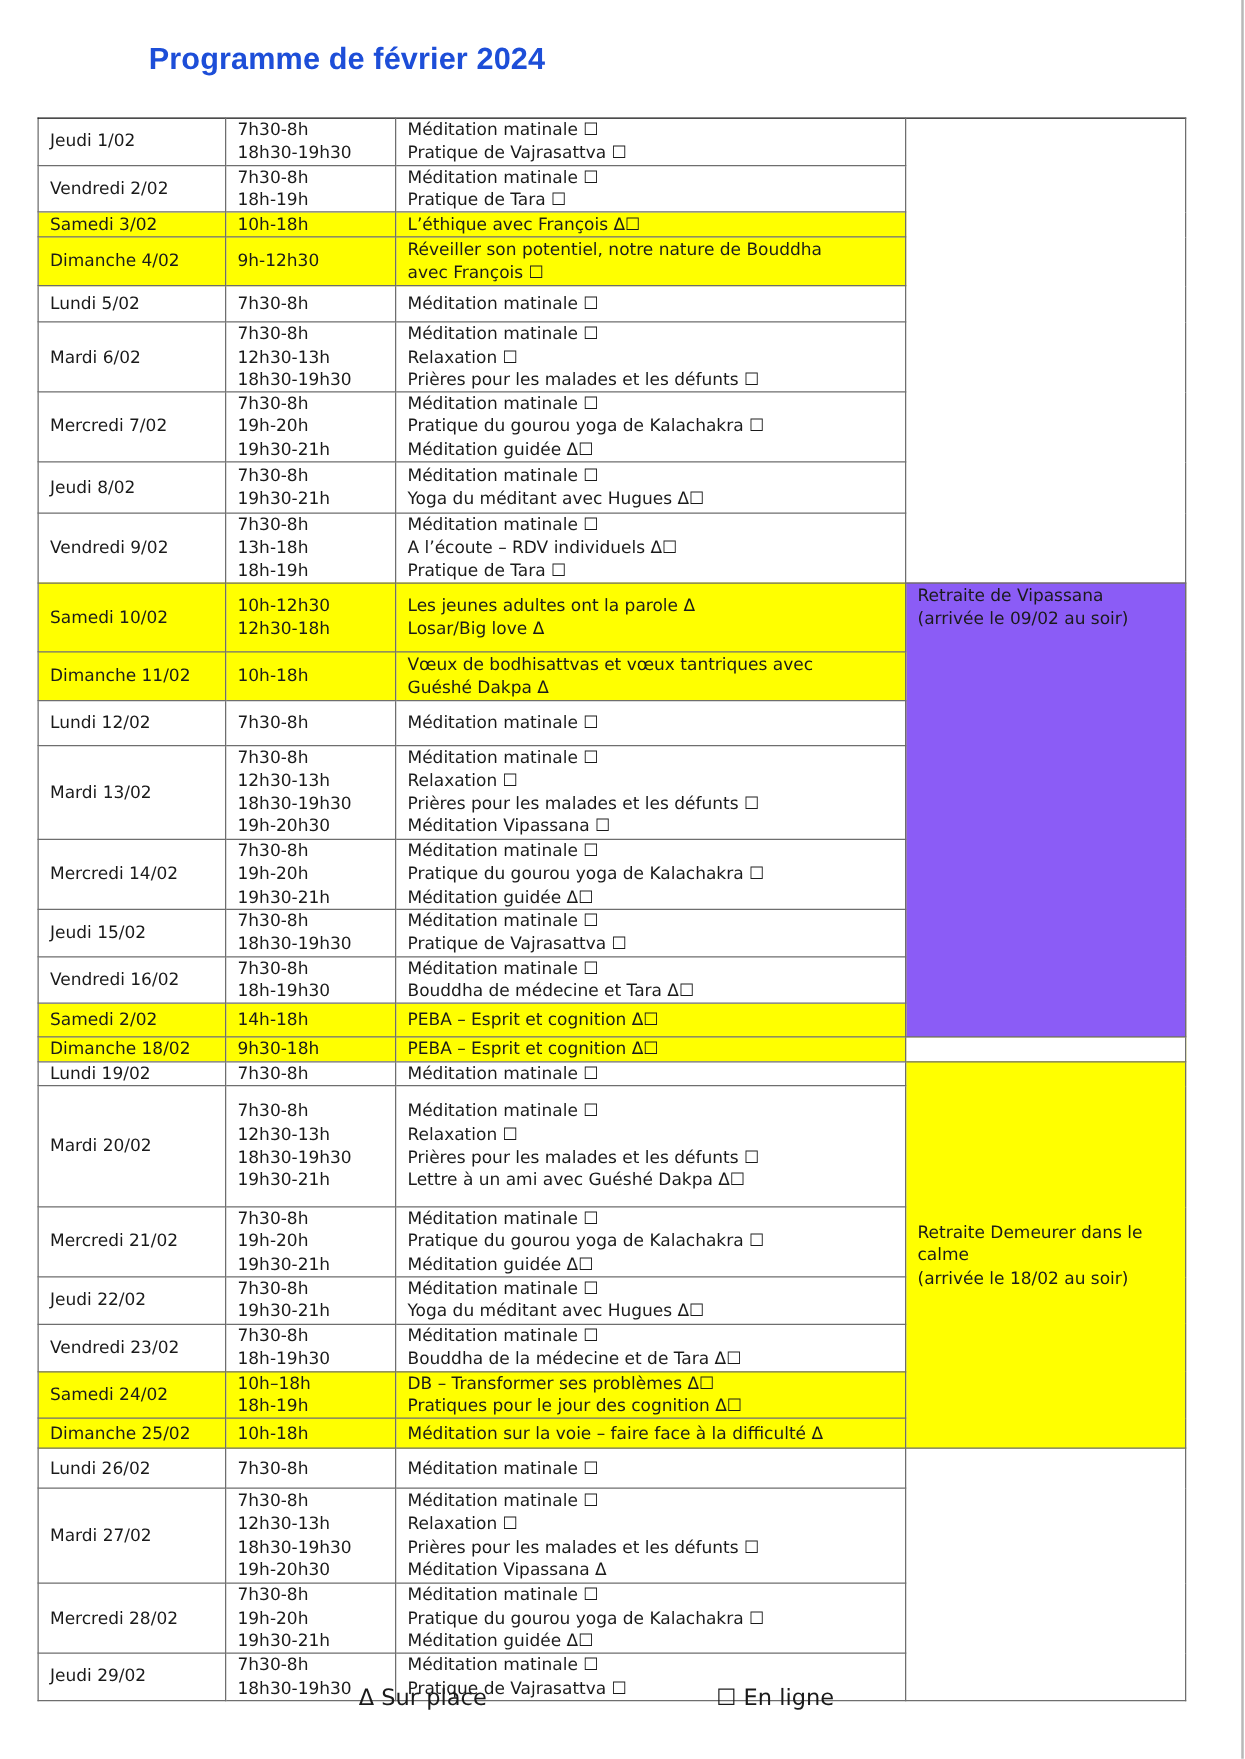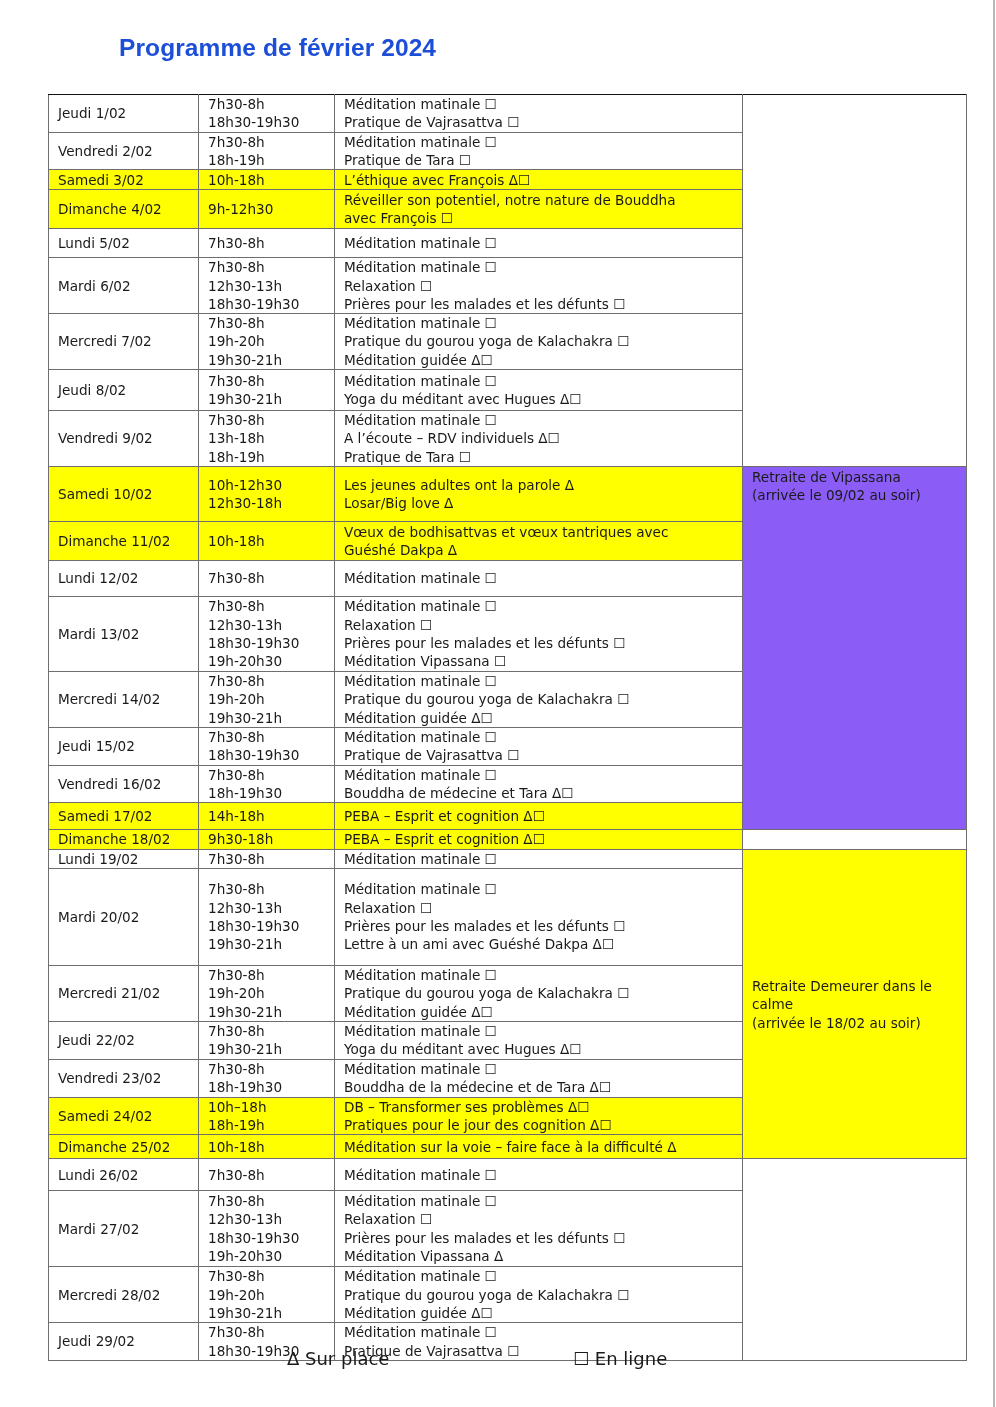--- a/index.html
+++ b/index.html
@@ -1,21 +1,21 @@
 <!DOCTYPE html>
 <html><head>
 <meta charset="utf-8">
 <style>
   html, body { margin: 0; padding: 0; background: #ffffff; }
   body { width: 996px; height: 1407px; position: relative; overflow: hidden;
          font-family: "DejaVu Sans", sans-serif; color: #1a1a1a; }
   .page-edge { position: absolute; top: 0; right: 1px; width: 2px; height: 1407px; background: #b8b8b8; }
   h1.title { position: absolute; left: 119px; top: 34px; margin: 0; font-family: "Liberation Sans", sans-serif;
              font-weight: bold; font-size: 24.5px; color: #1d4ed8; letter-spacing: 0.1px; }
-  table.prog { position: absolute; left: 48px; top: 94px; border-collapse: collapse; table-layout: fixed;
+  table.prog { position: absolute; left: 30px; top: 94px; border-collapse: collapse; table-layout: fixed;
                width: 919px; font-size: 13.6px; line-height: 18.3px; }
   table.prog td { border: 1px solid #6e6e6e; padding: 0 0 0 9px; vertical-align: middle; white-space: nowrap; }
   table.prog tr:first-child td { border-top: 1px solid #111; }
   table.prog td.day { width: 140px; }
   table.prog td.time { width: 126px; }
   table.prog td.act { width: 398px; }
   table.prog td.retreat { width: 214px; white-space: normal; vertical-align: top; padding-top: 1px; line-height: 18.3px; }
   table.prog td.retreat.mid { vertical-align: middle; }
   .yellow { background: #ffff00; }
   .line { display: block; }
@@ -211,21 +211,21 @@
         <td class="time">
           <span class="line">7h30-8h</span>
           <span class="line">18h-19h30</span>
         </td>
         <td class="act">
           <span class="line">Méditation matinale ☐</span>
           <span class="line">Bouddha de médecine et Tara Δ☐</span>
         </td>
       </tr>
       <tr class="yellow" style="height: 27px;">
-        <td class="day">Samedi 17/02</td>
+        <td class="day">Samedi 2/02</td>
         <td class="time">
           <span class="line">14h-18h</span>
         </td>
         <td class="act">
           <span class="line">PEBA – Esprit et cognition Δ☐</span>
         </td>
       </tr>
       <tr class="yellow" style="height: 19px;">
         <td class="day">Dimanche 18/02</td>
         <td class="time">

